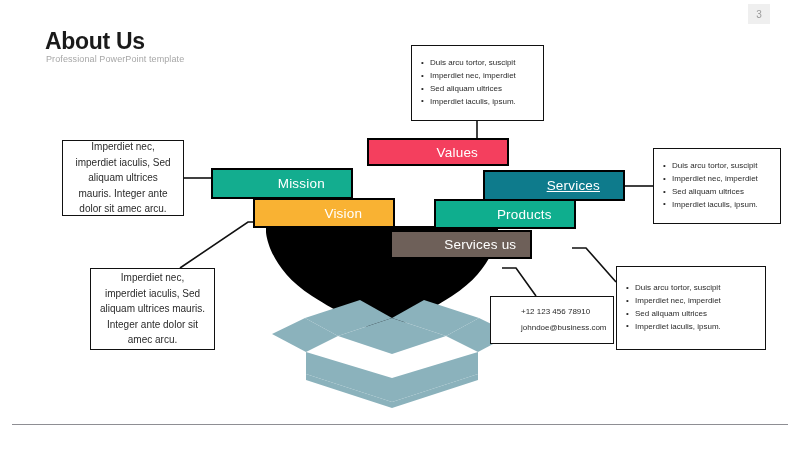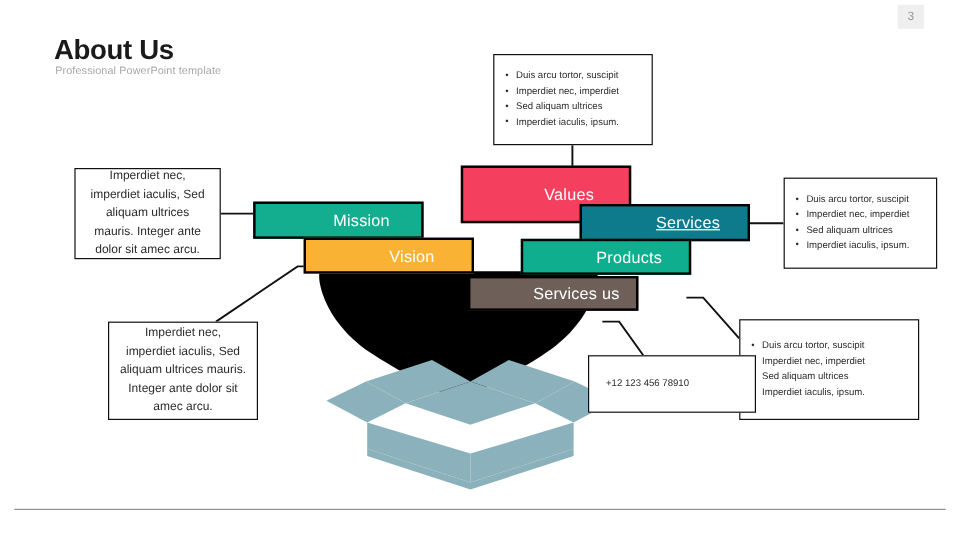--- a/index.html
+++ b/index.html
@@ -212,27 +212,28 @@
 
 <div class="callout" style="left:616px; top:266px; width:150px; height:84px;">
   <ul>
     <li>Duis arcu tortor, suscipit</li>
     <li>Imperdiet nec, imperdiet</li>
     <li>Sed aliquam ultrices</li>
     <li>Imperdiet iaculis, ipsum.</li>
   </ul>
 </div>
 
-<div class="callout" style="left:490px; top:296px; width:140px; height:48px;">
+<div class="callout" style="left:490px; top:296px; width:124px; height:48px;padding-left:16px;">
   <div class="contact-lines">
     <div>+12 123 456 78910</div>
+    <div>johndoe@business.com</div>
   </div>
 </div>
 
-<div class="banner" style="left:384px; top:138px; width:142px; height:48px; background:#F43F5E;">
+<div class="banner" style="left:367px; top:138px; width:142px; height:28px; background:#F43F5E;">
   <span>Values</span>
 </div>
 
 <div class="banner" style="left:211px; top:168px; width:142px; height:31px; background:#13AD8F;">
   <span>Mission</span>
 </div>
 
 <div class="banner" style="left:483px; top:170px; width:142px; height:31px; background:#0E7B8C;text-decoration:underline;">
   <span>Services</span>
 </div>

